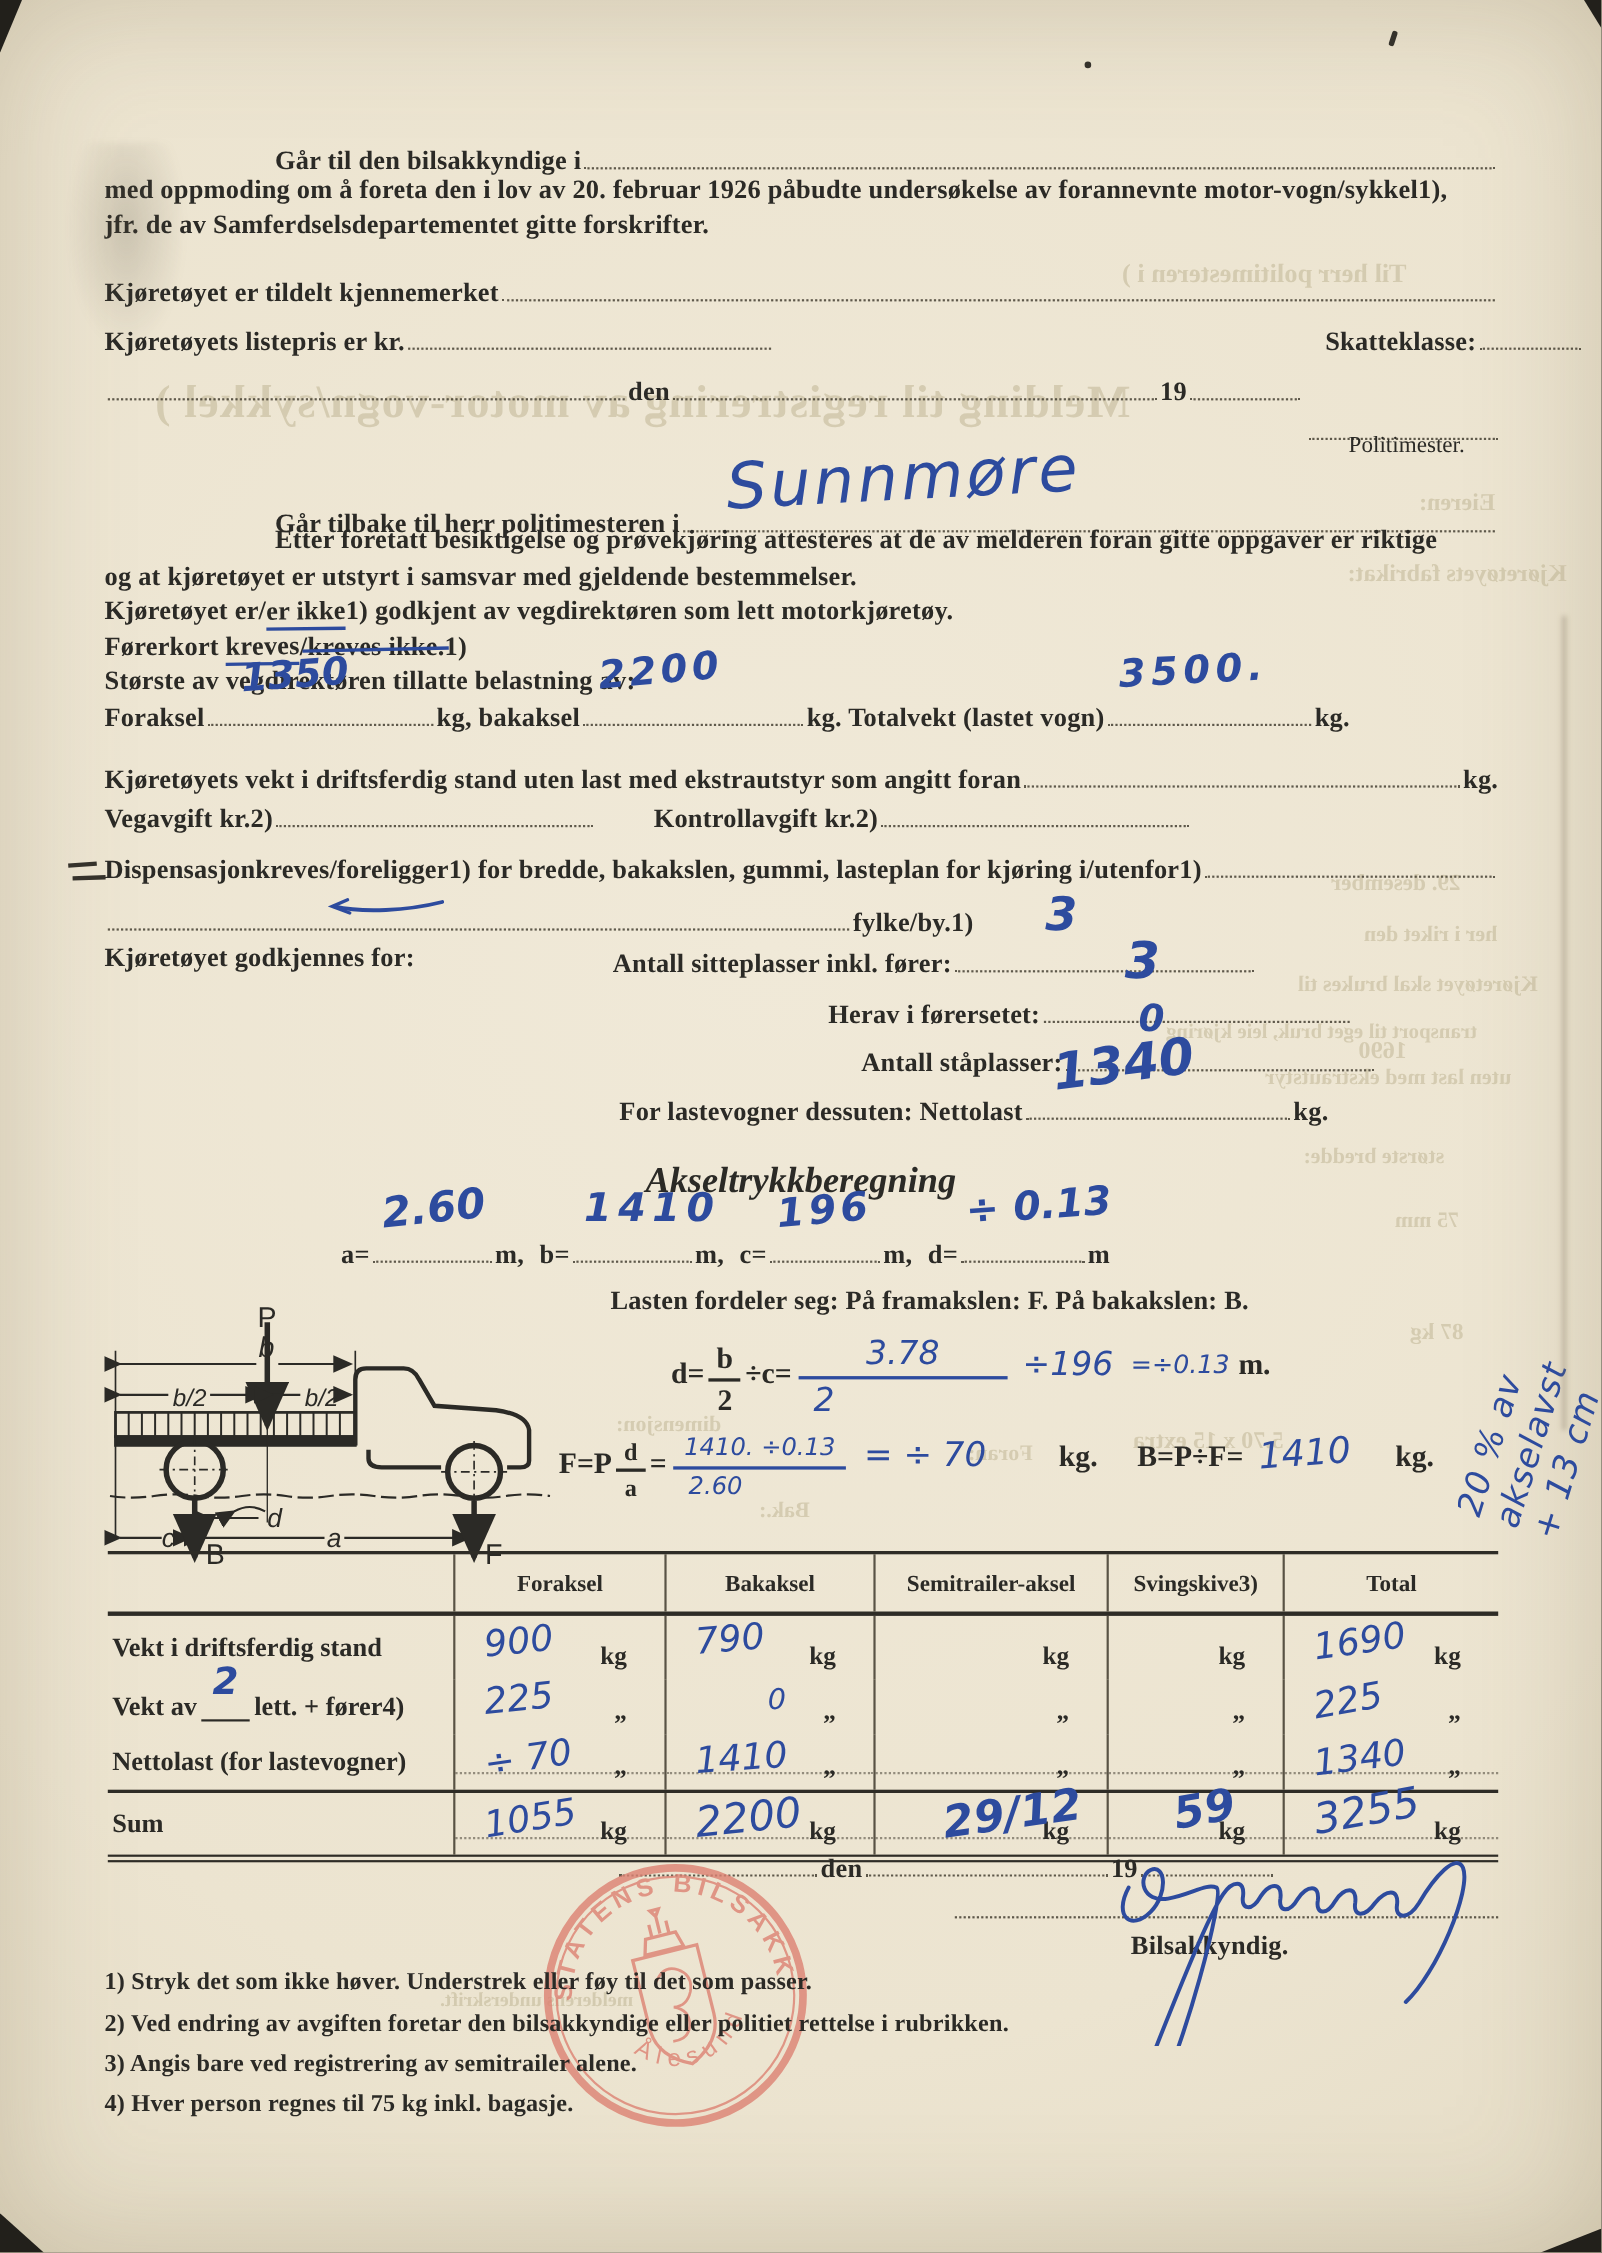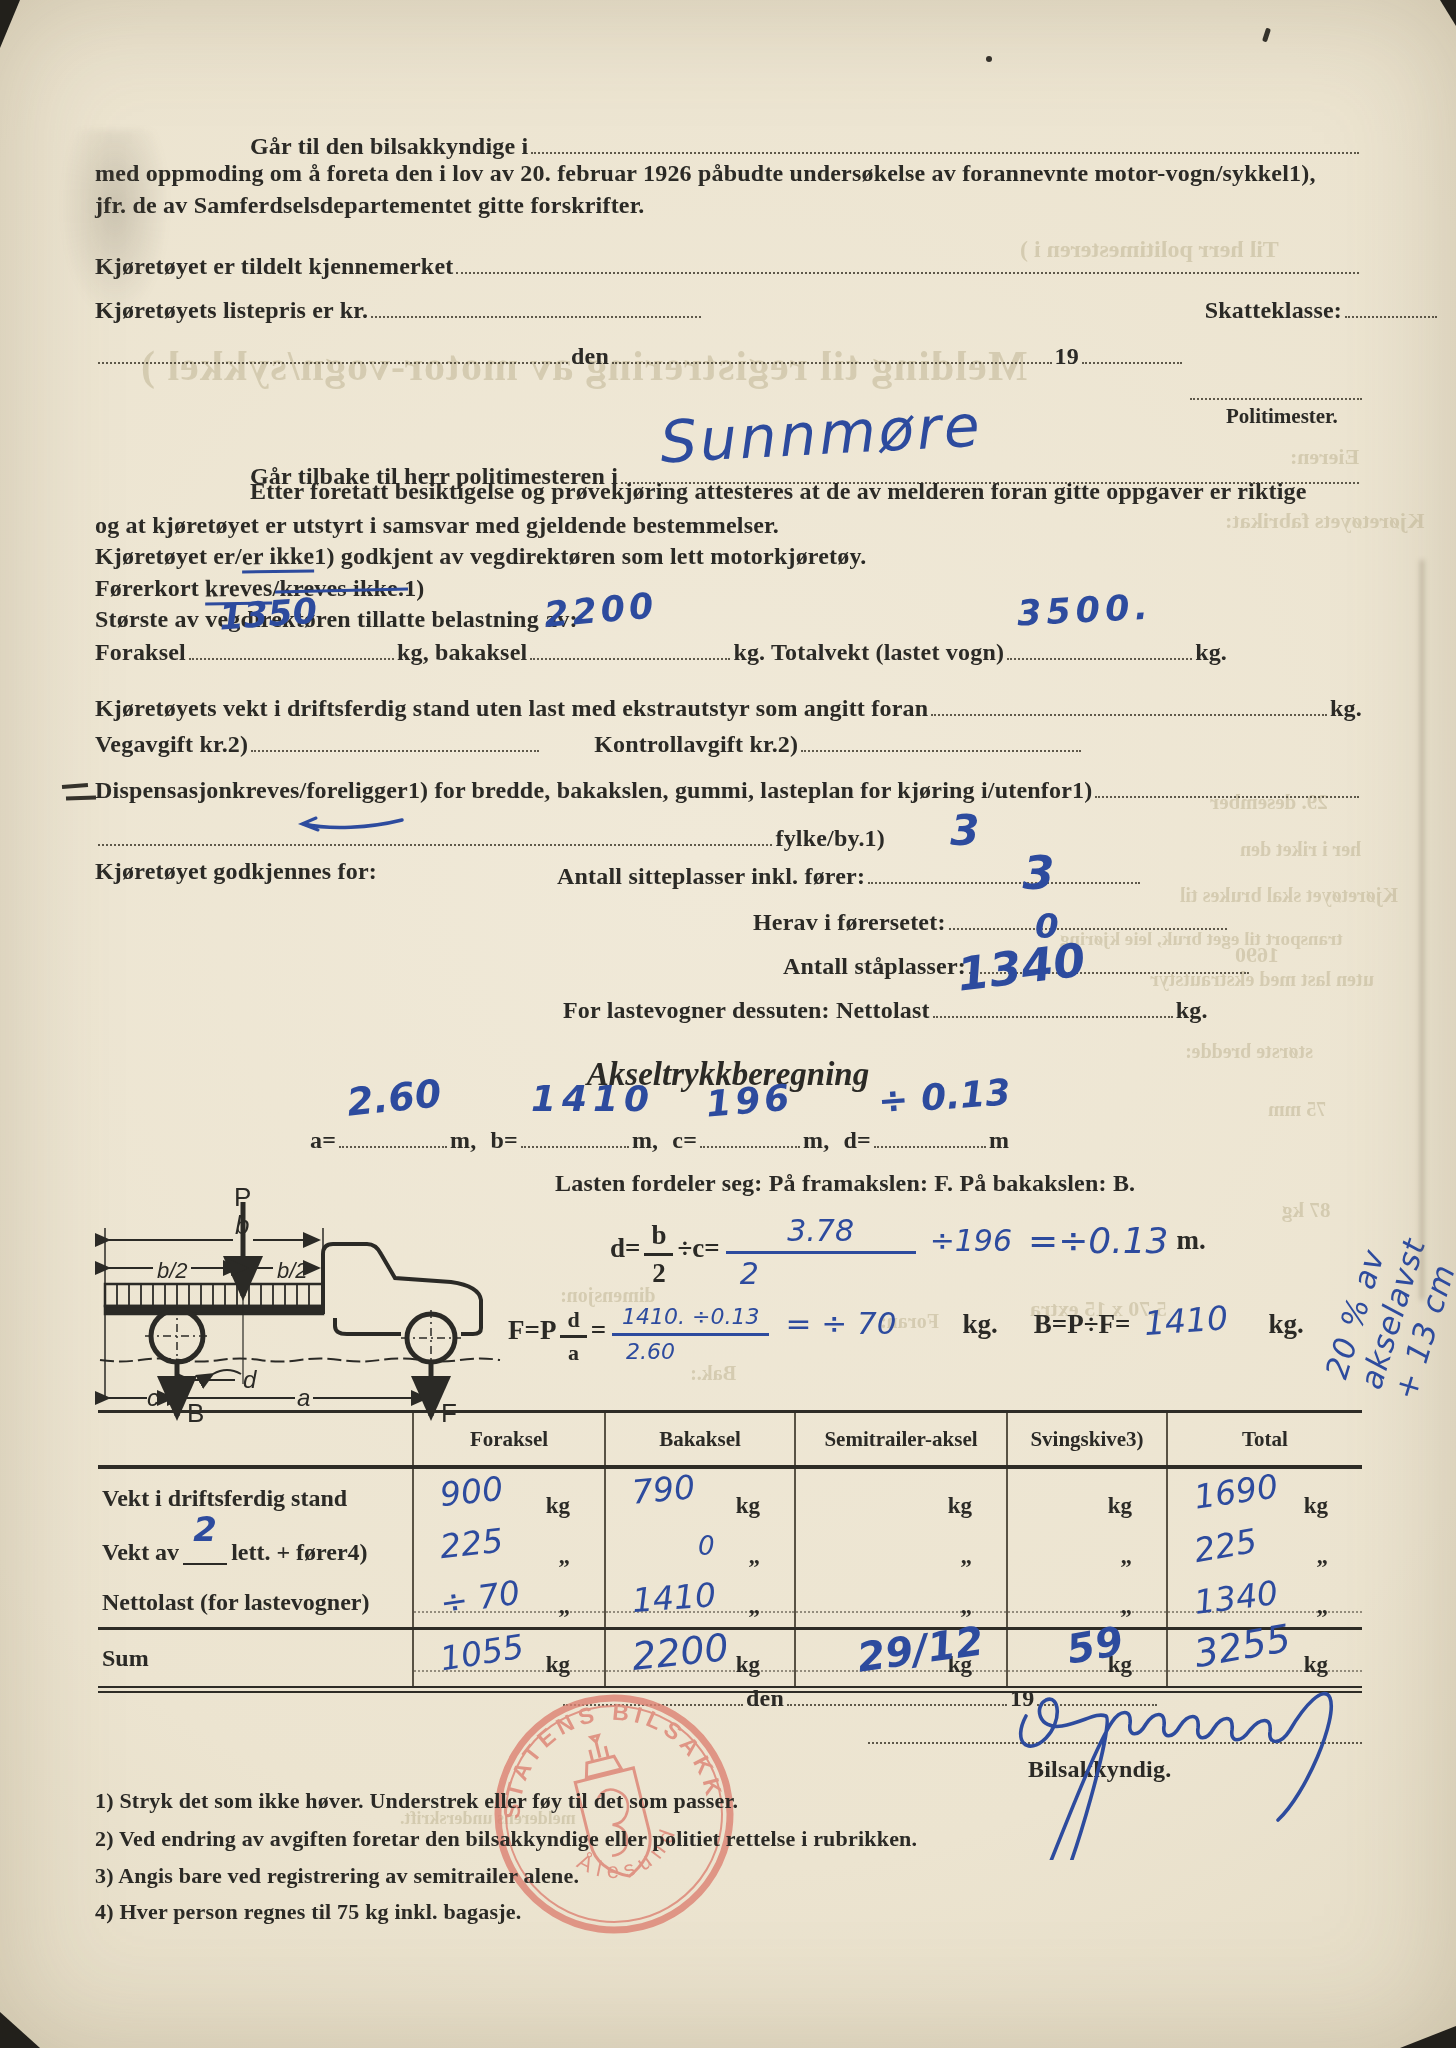--- a/index.html
+++ b/index.html
@@ -89,21 +89,21 @@
   </div>
 
   <div class="abs row print" style="left:95px;top:338px;width:1090px;">
     <span class="lead" style="width:470px;"></span>
     <span>den</span>
     <span class="leader"></span>
     <span>19</span>
     <span class="lead" style="width:100px;"></span>
   </div>
   <div class="abs dotline" style="left:1190px;top:398px;width:172px;"></div>
-  <div class="abs small" style="left:1226px;top:404px;font-weight:700;">Politimester.</div>
+  <div class="abs small" style="left:1226px;top:392px;font-weight:400;">Politimester.</div>
 
   <div class="abs row print" style="left:250px;top:458px;width:1112px;">
     <span>Går tilbake til herr politimesteren i</span>
       <span class="leader"></span>
   </div>
   <span class="hwv" style="left:660px;top:400px;font-size:58px;transform:rotate(-3deg);letter-spacing:3px;">Sunnmøre</span>
 
   <div class="abs print" style="left:250px;top:478px;">Etter foretatt besiktigelse og prøvekjøring attesteres at de av melderen foran gitte oppgaver er riktige</div>
   <div class="abs print" style="left:95px;top:512px;">og at kjøretøyet er utstyrt i samsvar med gjeldende bestemmelser.</div>
 
@@ -223,21 +223,21 @@
     <span class="frac">
       <span class="t">b</span>
       <span class="b">2</span>
     </span>
     <span>÷c=</span>
     <span class="hwfrac hw" style="font-size:30px;min-width:170px;">
       <span class="t" style="min-width:170px;text-align:center;">3.78</span>
       <span class="b">2</span>
     </span>
     <span class="hw" style="font-size:30px;margin:0 8px;transform:translateY(-8px);">÷196</span>
-    <span class="hw" style="font-size:36px;margin:13px 8px;transform:translateY(-8px);">=÷0.13</span>
+    <span class="hw" style="font-size:23px;margin:13px 8px;transform:translateY(-8px);">=÷0.13</span>
     <span style="transform:translateY(-8px);">m.</span>
   </div>
 
   <div class="abs" style="left:508px;top:1302px;display:flex;align-items:center;font-size:27px;font-weight:700;">
     <span>F=P</span>
     <span class="frac" style="font-size:22px;">
       <span class="t">d</span>
       <span class="b">a</span>
     </span>
     <span>=</span>

